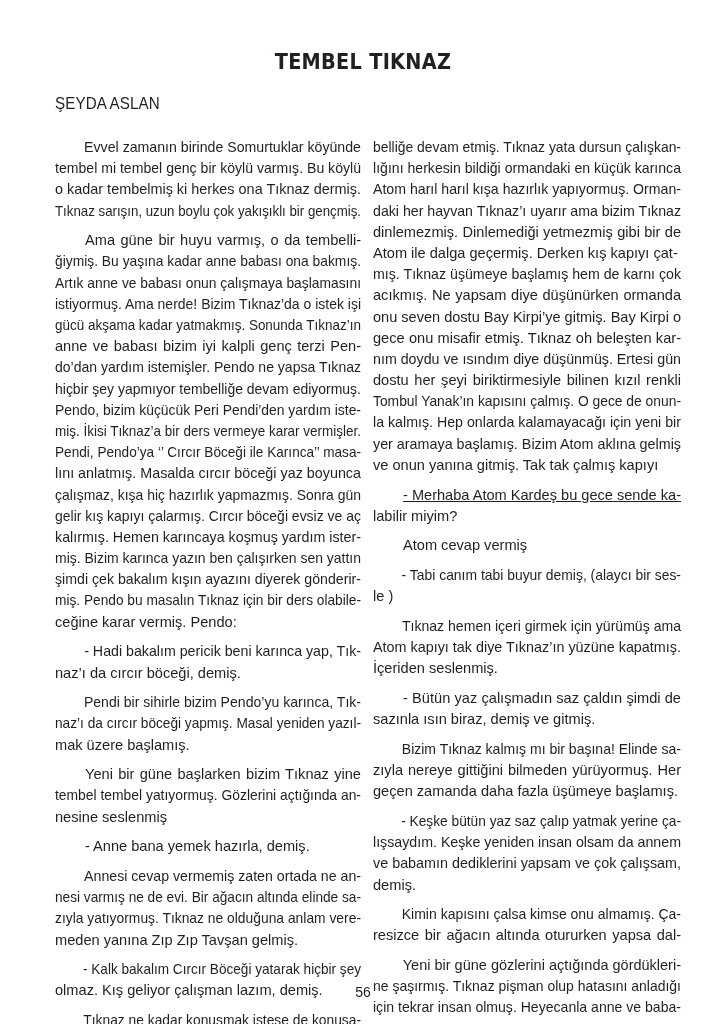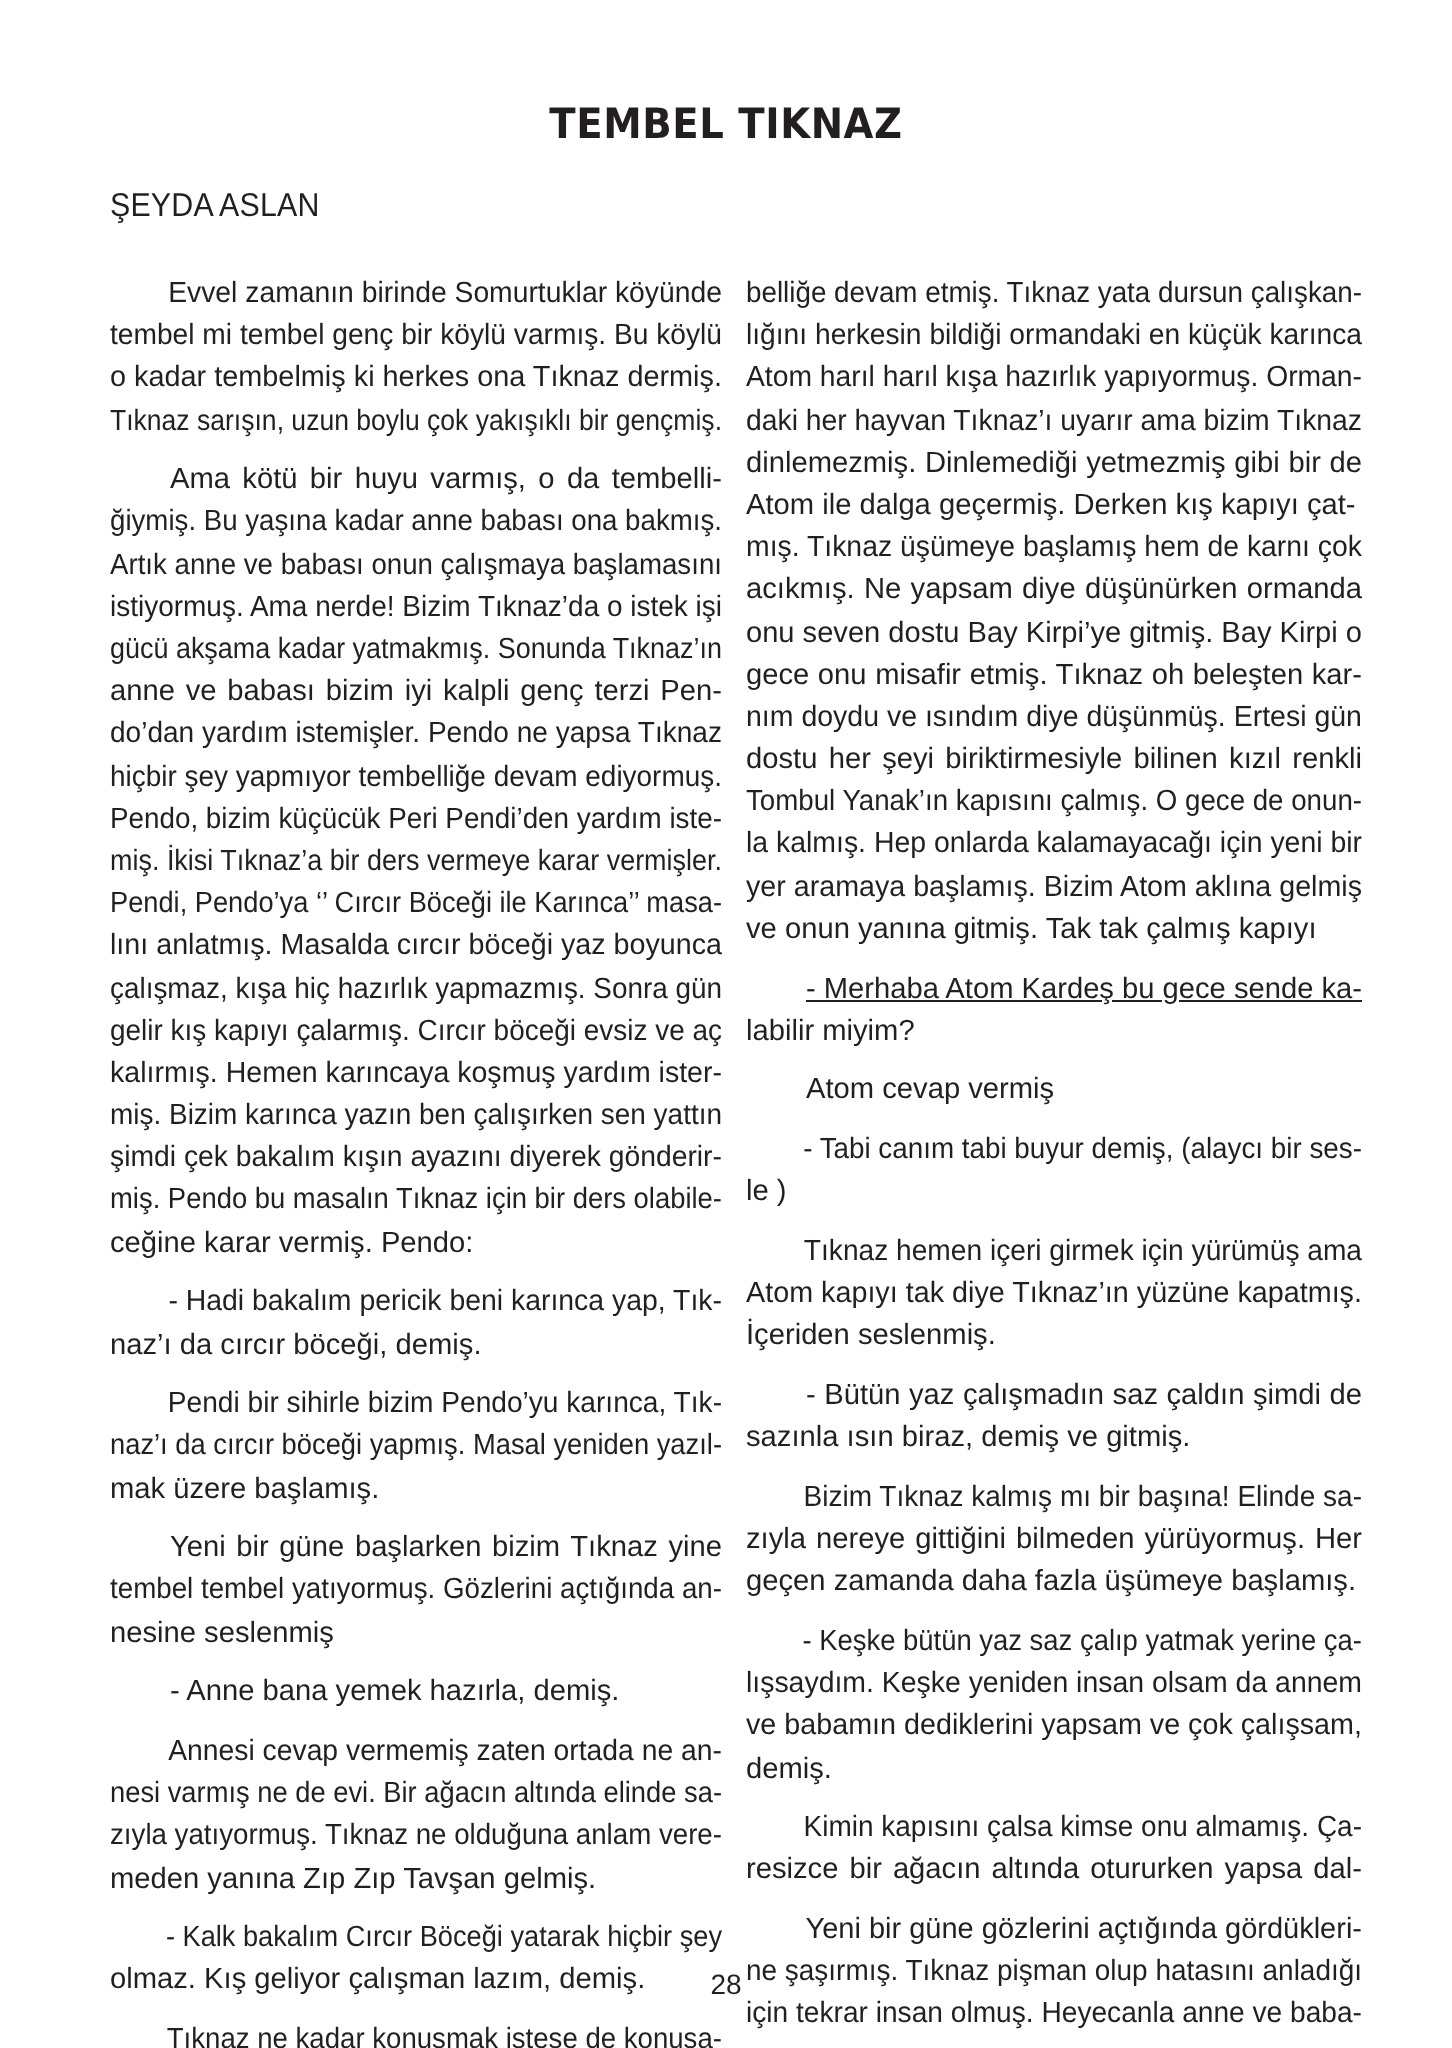--- a/index.html
+++ b/index.html
@@ -29,21 +29,21 @@
 <div class="author">ŞEYDA ASLAN</div>
 
 <div class="col left" id="left-col">
     <div class="para">
       <span class="line indent" style="transform: scaleX(0.9697); width: 315.547px; text-align-last: left;">Evvel zamanın birinde Somurtuklar köyünde</span>
       <span class="line" style="transform: scaleX(0.9649); width: 317.141px; text-align-last: left;">tembel mi tembel genç bir köylü varmış. Bu köylü</span>
       <span class="line" style="transform: scaleX(0.9884); width: 309.578px; text-align-last: left;">o kadar tembelmiş ki herkes ona Tıknaz dermiş.</span>
       <span class="line last" style="transform: scaleX(0.9091); width: 336.609px; text-align-last: left;">Tıknaz sarışın, uzun boylu çok yakışıklı bir gençmiş.</span>
     </div>
     <div class="para">
-      <span class="line indent">Ama kötü bir huyu varmış, o da tembelli-</span>
+      <span class="line indent">Ama güne bir huyu varmış, o da tembelli-</span>
       <span class="line" style="transform: scaleX(0.9477); width: 322.875px; text-align-last: left;">ğiymiş. Bu yaşına kadar anne babası ona bakmış.</span>
       <span class="line" style="transform: scaleX(0.9477); width: 322.875px; text-align-last: left;">Artık anne ve babası onun çalışmaya başlamasını</span>
       <span class="line" style="transform: scaleX(0.9584); width: 319.281px; text-align-last: left;">istiyormuş. Ama nerde! Bizim Tıknaz’da o istek işi</span>
       <span class="line" style="transform: scaleX(0.923); width: 331.516px; text-align-last: left;">gücü akşama kadar yatmakmış. Sonunda Tıknaz’ın</span>
       <span class="line">anne ve babası bizim iyi kalpli genç terzi Pen-</span>
       <span class="line" style="transform: scaleX(0.9606); width: 318.547px; text-align-last: left;">do’dan yardım istemişler. Pendo ne yapsa Tıknaz</span>
       <span class="line" style="transform: scaleX(0.9575); width: 319.578px; text-align-last: left;">hiçbir şey yapmıyor tembelliğe devam ediyormuş.</span>
       <span class="line" style="transform: scaleX(0.9526); width: 321.219px; text-align-last: left;">Pendo, bizim küçücük Peri Pendi’den yardım iste-</span>
       <span class="line" style="transform: scaleX(0.9233); width: 331.422px; text-align-last: left;">miş. İkisi Tıknaz’a bir ders vermeye karar vermişler.</span>
       <span class="line" style="transform: scaleX(0.933); width: 327.969px; text-align-last: left;">Pendi, Pendo’ya ‘’ Cırcır Böceği ile Karınca’’ masa-</span>
@@ -141,13 +141,13 @@
       <span class="line indent" style="transform: scaleX(0.959); width: 321.172px; text-align-last: left;">Kimin kapısını çalsa kimse onu almamış. Ça-</span>
       <span class="line">resizce bir ağacın altında otururken yapsa dal-</span>
     </div>
     <div class="para">
       <span class="line indent" style="transform: scaleX(0.993); width: 310.172px; text-align-last: left;">Yeni bir güne gözlerini açtığında gördükleri-</span>
       <span class="line" style="transform: scaleX(0.9572); width: 321.781px; text-align-last: left;">ne şaşırmış. Tıknaz pişman olup hatasını anladığı</span>
       <span class="line" style="transform: scaleX(0.9636); width: 319.625px; text-align-last: left;">için tekrar insan olmuş. Heyecanla anne ve baba-</span>
     </div>
   </div>
 
-<div class="page-number">28</div>
+<div class="page-number">56</div>
 
 </body></html>

